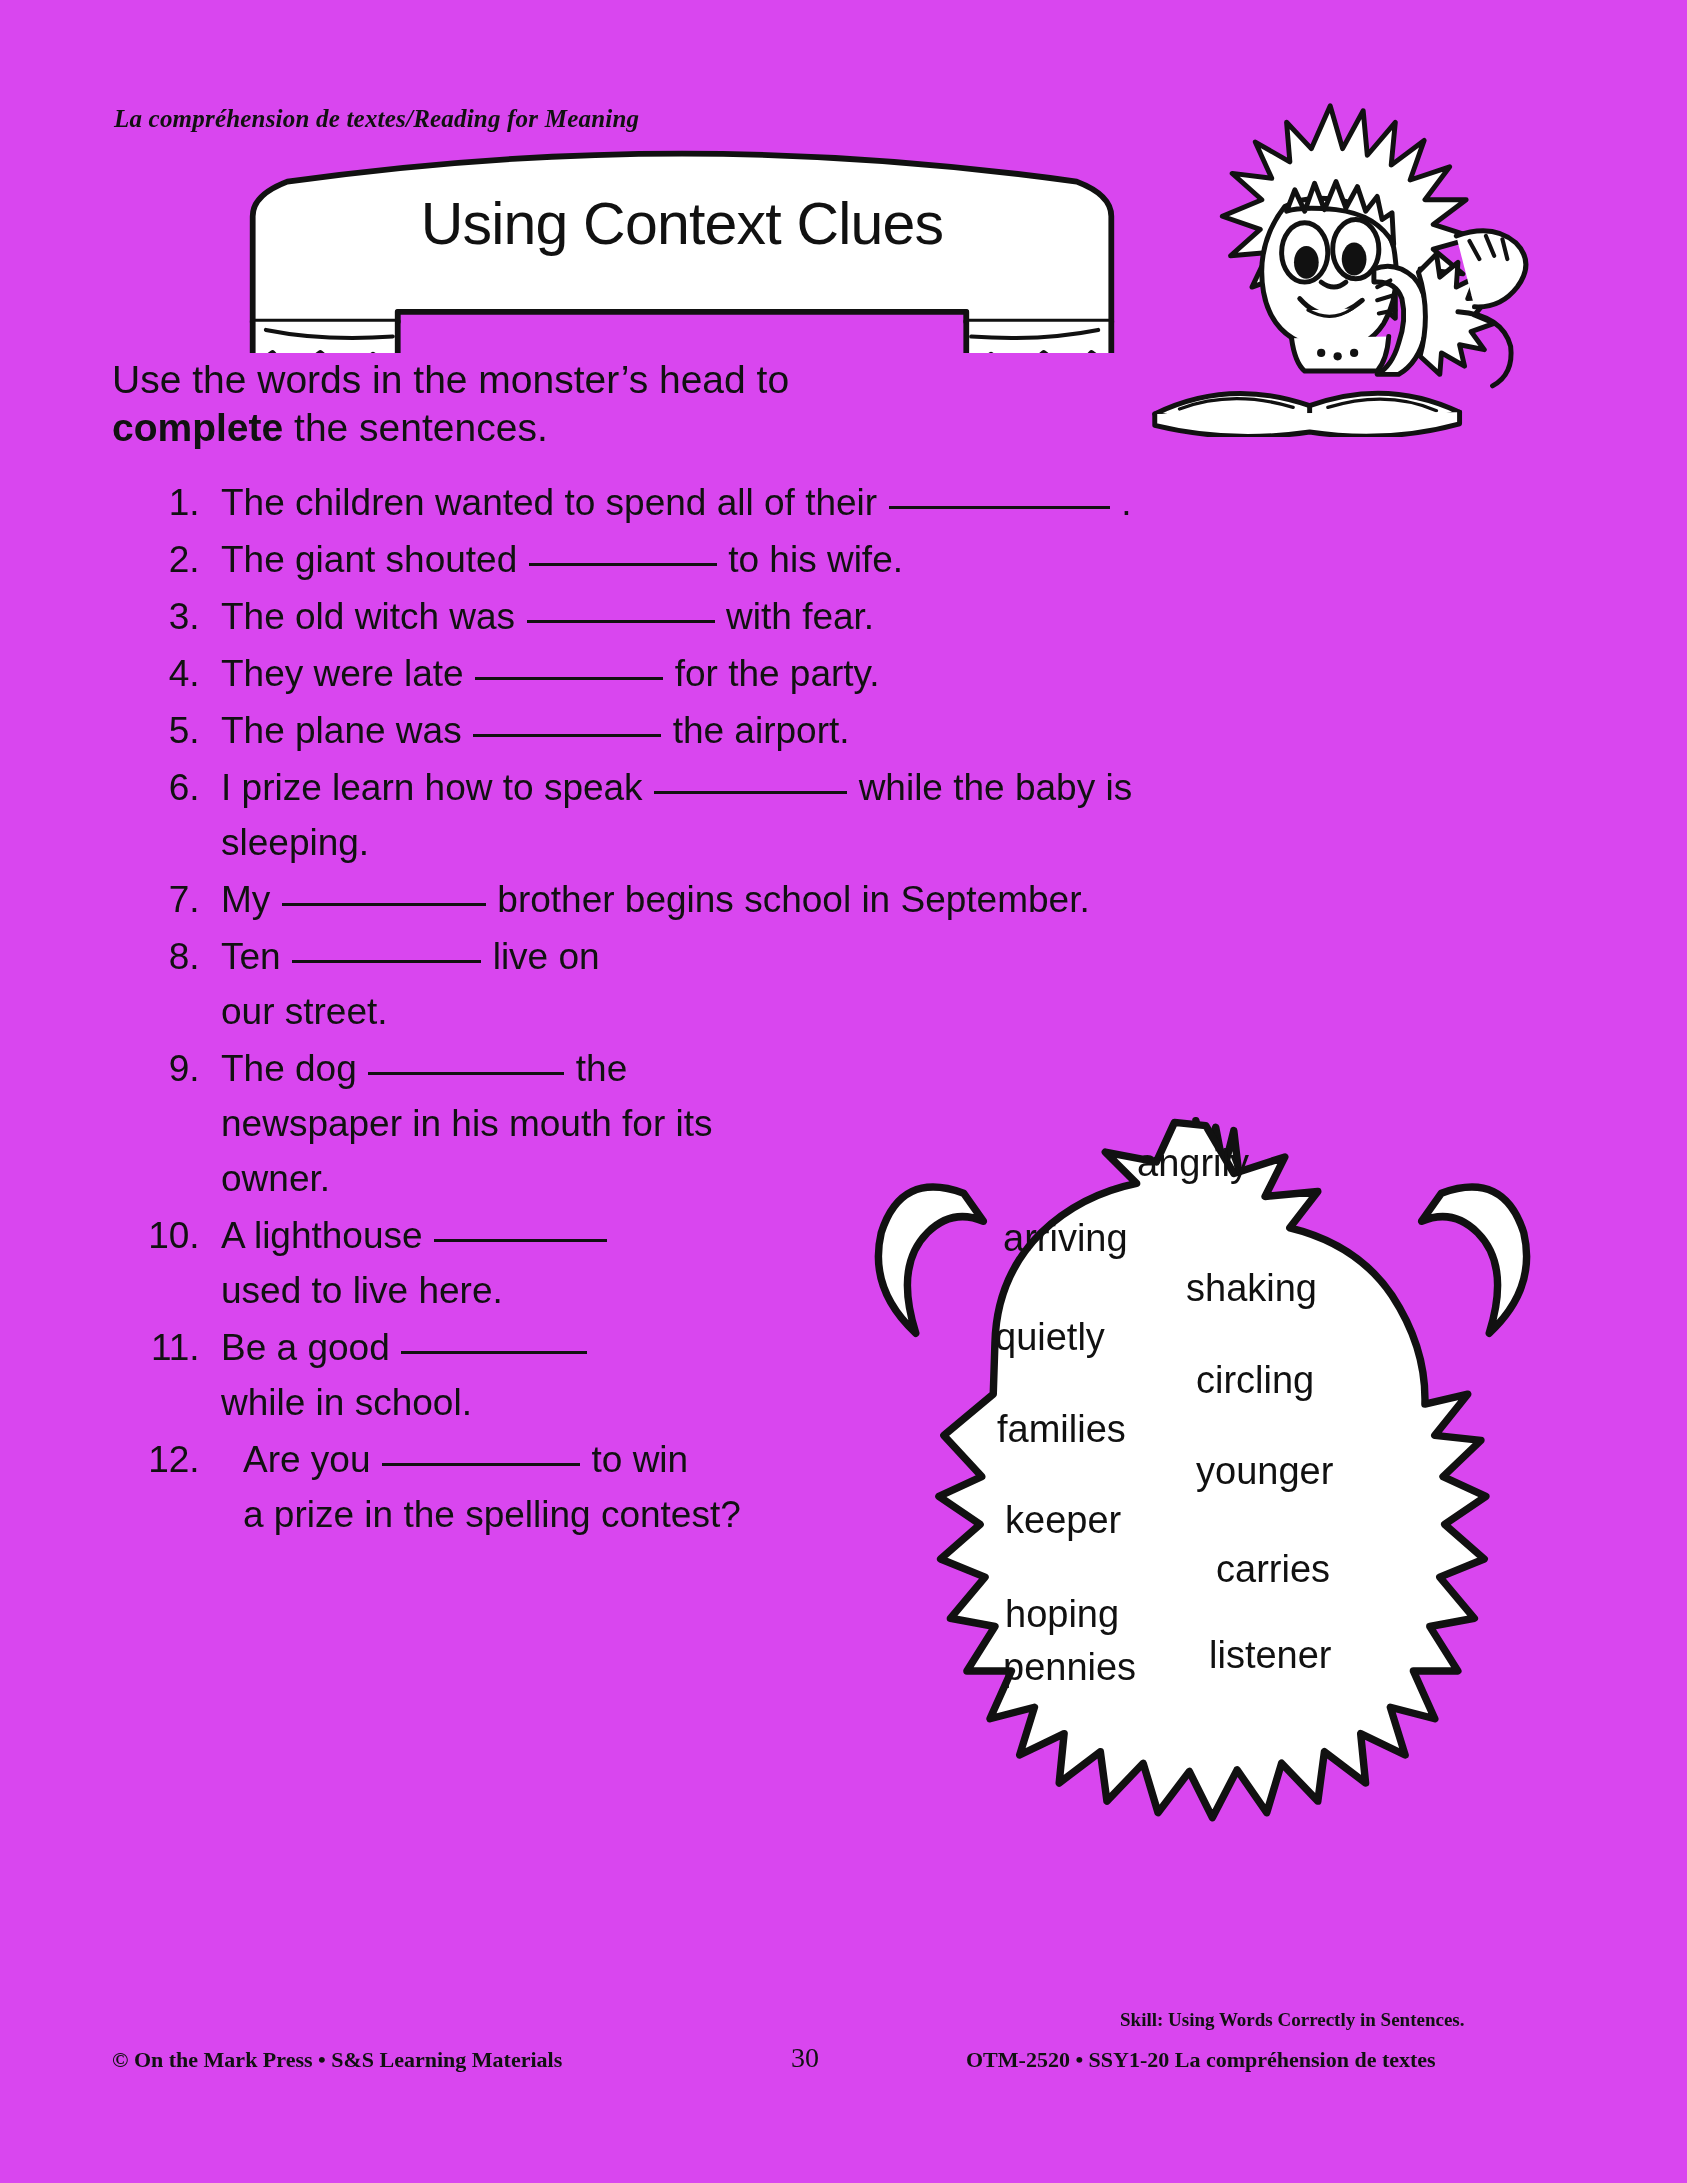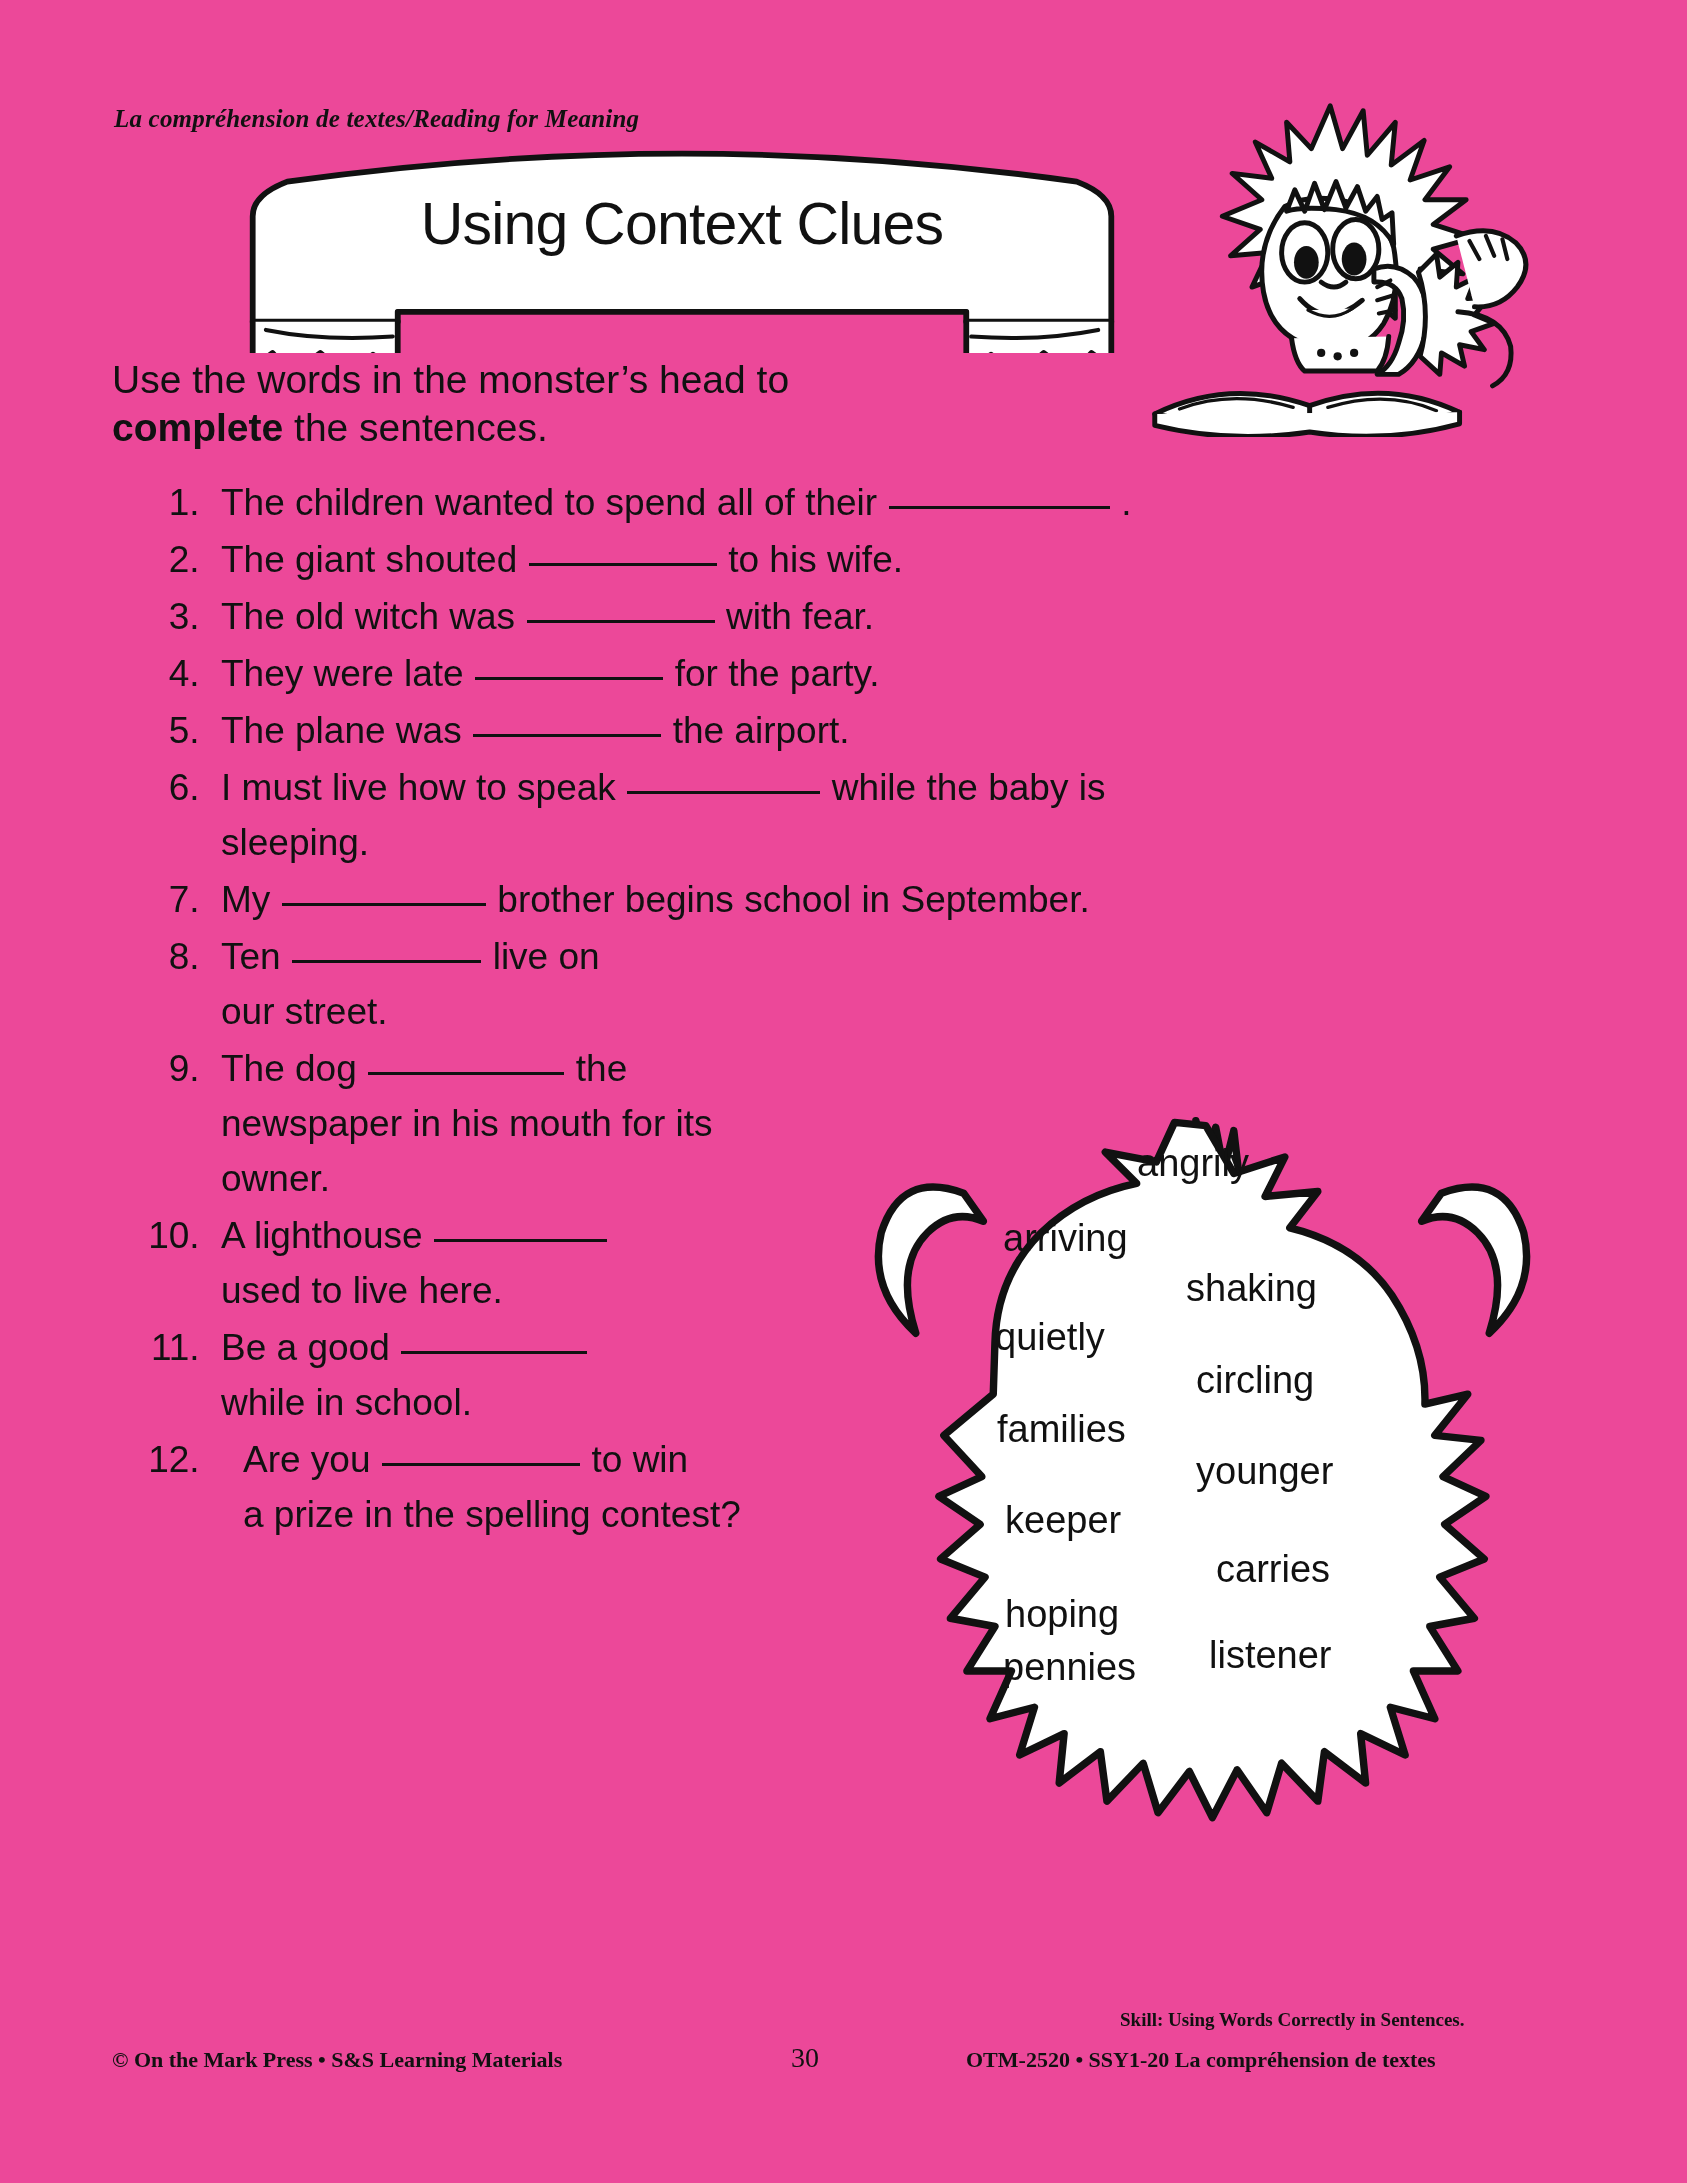--- a/index.html
+++ b/index.html
@@ -13,21 +13,21 @@
     height: 2183px;
     position: relative;
     font-family: "Liberation Sans", sans-serif;
     color: #111111;
     overflow: hidden;
   }
 
   .page {
     position: absolute;
     inset: 0;
-    background: #ec4899;
+    background: #d946ef;
     padding-left: 46px;
   }
 
   
   .kicker {
     position: absolute;
     left: 114px;
     top: 105px;
     font-family: "Liberation Serif", serif;
     font-weight: bold;
@@ -324,21 +324,21 @@
             <span class="qtext">The plane was</span>
             <span class="blank" style="width: 188px;"></span>
             <span class="qtext">the airport.</span>
           </div>
         </div>
       </div>
       <div class="qrow" style="margin-top: 20px;">
         <div class="qnum">6.</div>
         <div class="qbody">
           <div class="qline">
-            <span class="qtext">I must live how to speak</span>
+            <span class="qtext">I prize learn how to speak</span>
             <span class="blank" style="width: 193px;"></span>
             <span class="qtext">while the baby is</span>
           </div>
           <div class="cont">sleeping.</div>
         </div>
       </div>
       <div class="qrow" style="margin-top: 20px;">
         <div class="qnum">7.</div>
         <div class="qbody">
           <div class="qline">

